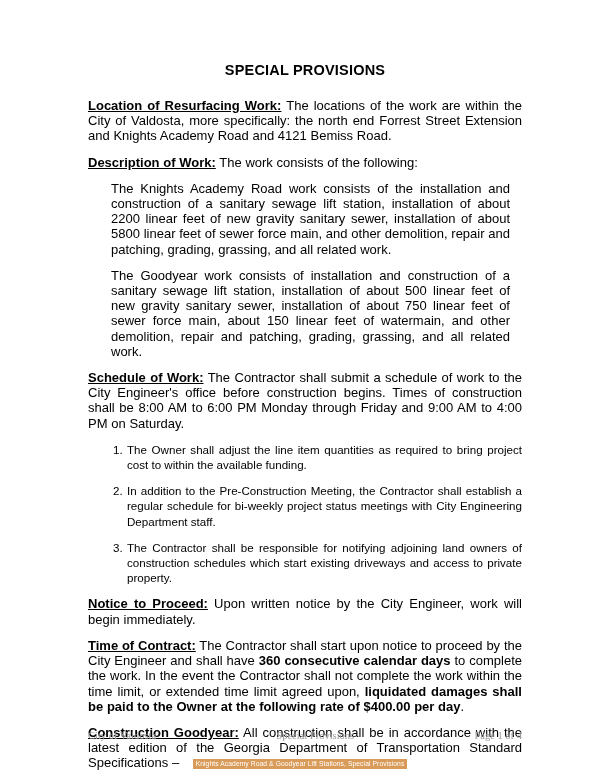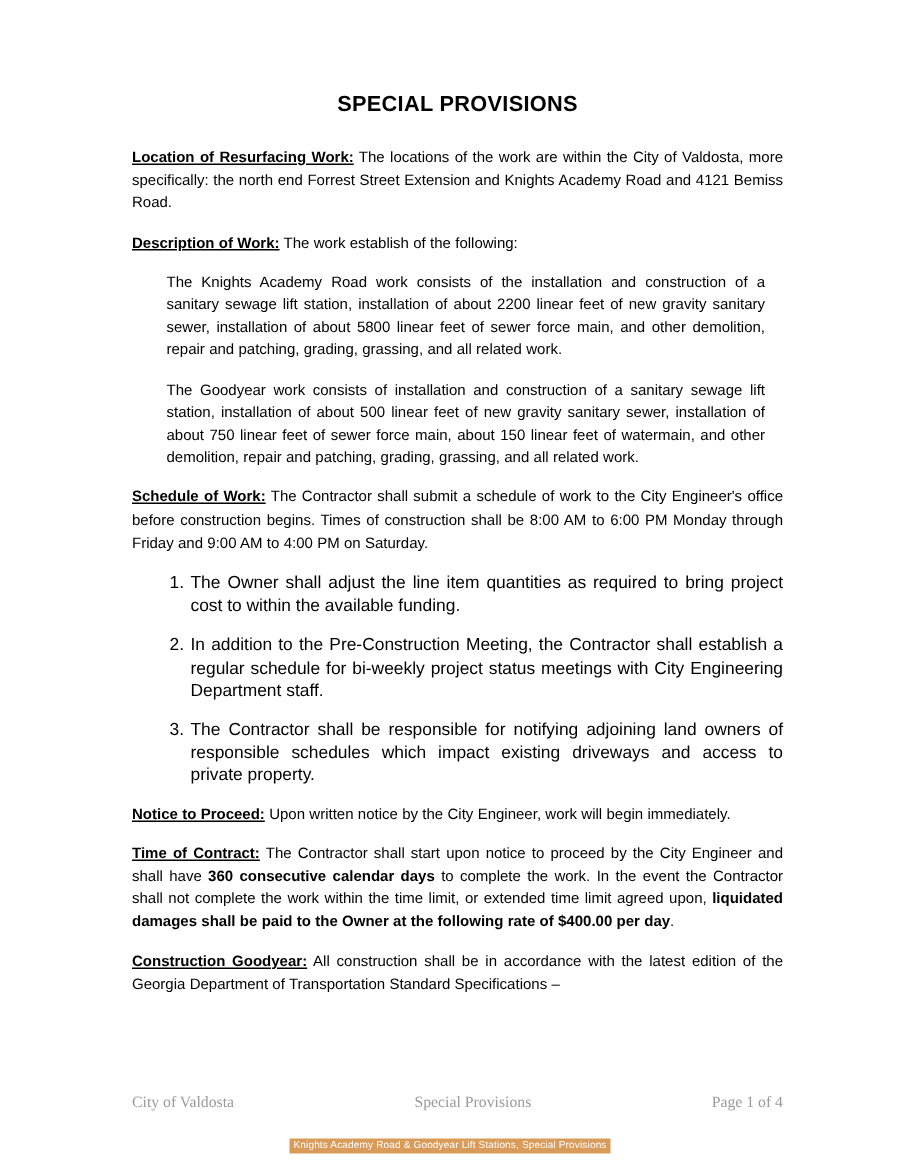--- a/index.html
+++ b/index.html
@@ -28,21 +28,21 @@
     width: 434px;
   }
   .doc-title {
     text-align: center;
     font-weight: bold;
     font-size: 14.5px;
     letter-spacing: 0.2px;
     margin: 0 0 20px 0;
   }
   .para {
-    font-size: 10px;
+    font-size: 13px;
     line-height: 15.2px;
     text-align: justify;
     margin: 0 0 11px 0;
     word-spacing: 0.1px;
   }
   .lead {
     font-weight: bold;
     text-decoration: underline;
   }
   .bold { font-weight: bold; }
@@ -118,34 +118,34 @@
 <body>
 
 <div class="page">
 
   <div class="content">
 
     <div class="doc-title">SPECIAL PROVISIONS</div>
 
     <p class="para"><span class="lead">Location of Resurfacing Work:</span><span> The locations of the work are within the City of Valdosta, more specifically:  the north end Forrest Street Extension and Knights Academy Road  and 4121 Bemiss Road.</span></p>
 
-    <p class="para"><span class="lead">Description of Work:</span><span> The work establish of the following:</span></p>
+    <p class="para"><span class="lead">Description of Work:</span><span> The work consists of the following:</span></p>
 
     <div class="indent-block">
       <p class="para">The Knights Academy Road work consists of the installation and construction of a sanitary sewage lift station, installation of about 2200 linear feet of new gravity sanitary sewer, installation of about 5800 linear feet of sewer force main, and other demolition, repair and patching, grading, grassing, and all related work.</p>
       <p class="para">The Goodyear work consists of installation and construction of a sanitary sewage lift station, installation of about 500 linear feet of new gravity sanitary sewer, installation of about 750 linear feet of sewer force main, about 150 linear feet of watermain, and other demolition, repair and patching, grading, grassing, and all related work.</p>
     </div>
 
     <p class="para"><span class="lead">Schedule of Work:</span><span> The Contractor shall submit a schedule of work to the City Engineer's office before construction begins. Times of construction shall be 8:00 AM to 6:00 PM Monday through Friday and 9:00 AM to 4:00 PM on Saturday.</span></p>
 
 
     <ol class="clauses">
       <li><span class="li-num">1.</span><span>The Owner shall adjust the line item quantities as required to bring project cost to within the available funding.</span></li>
       <li><span class="li-num">2.</span><span>In addition to the Pre-Construction Meeting, the Contractor shall establish a regular schedule for bi-weekly project status meetings with City Engineering Department staff.</span></li>
-      <li><span class="li-num">3.</span><span>The Contractor shall be responsible for notifying adjoining land owners of responsible schedules which impact existing driveways and access to private property.</span></li>
+      <li><span class="li-num">3.</span><span>The Contractor shall be responsible for notifying adjoining land owners of construction schedules which start existing driveways and access to private property.</span></li>
     </ol>
 
     <p class="para" style="margin-top:11px;"><span class="lead">Notice to Proceed:</span><span> Upon written notice by the City Engineer, work will begin immediately.</span></p>
 
     <p class="para"><span class="lead">Time of Contract:</span><span> The Contractor shall start upon notice to proceed by the City Engineer and shall have </span><span class="bold">360 consecutive calendar days</span><span> to complete the work. In the event the Contractor shall not complete the work within the time limit, or extended time limit agreed upon, </span><span class="bold">liquidated damages shall be paid to the Owner at the following rate of $400.00 per day</span><span>.</span></p>
 
     <p class="para"><span class="lead">Construction Goodyear:</span><span> All construction shall be in accordance with the latest edition of the Georgia Department of Transportation Standard Specifications –</span></p>
 
   </div>
 

